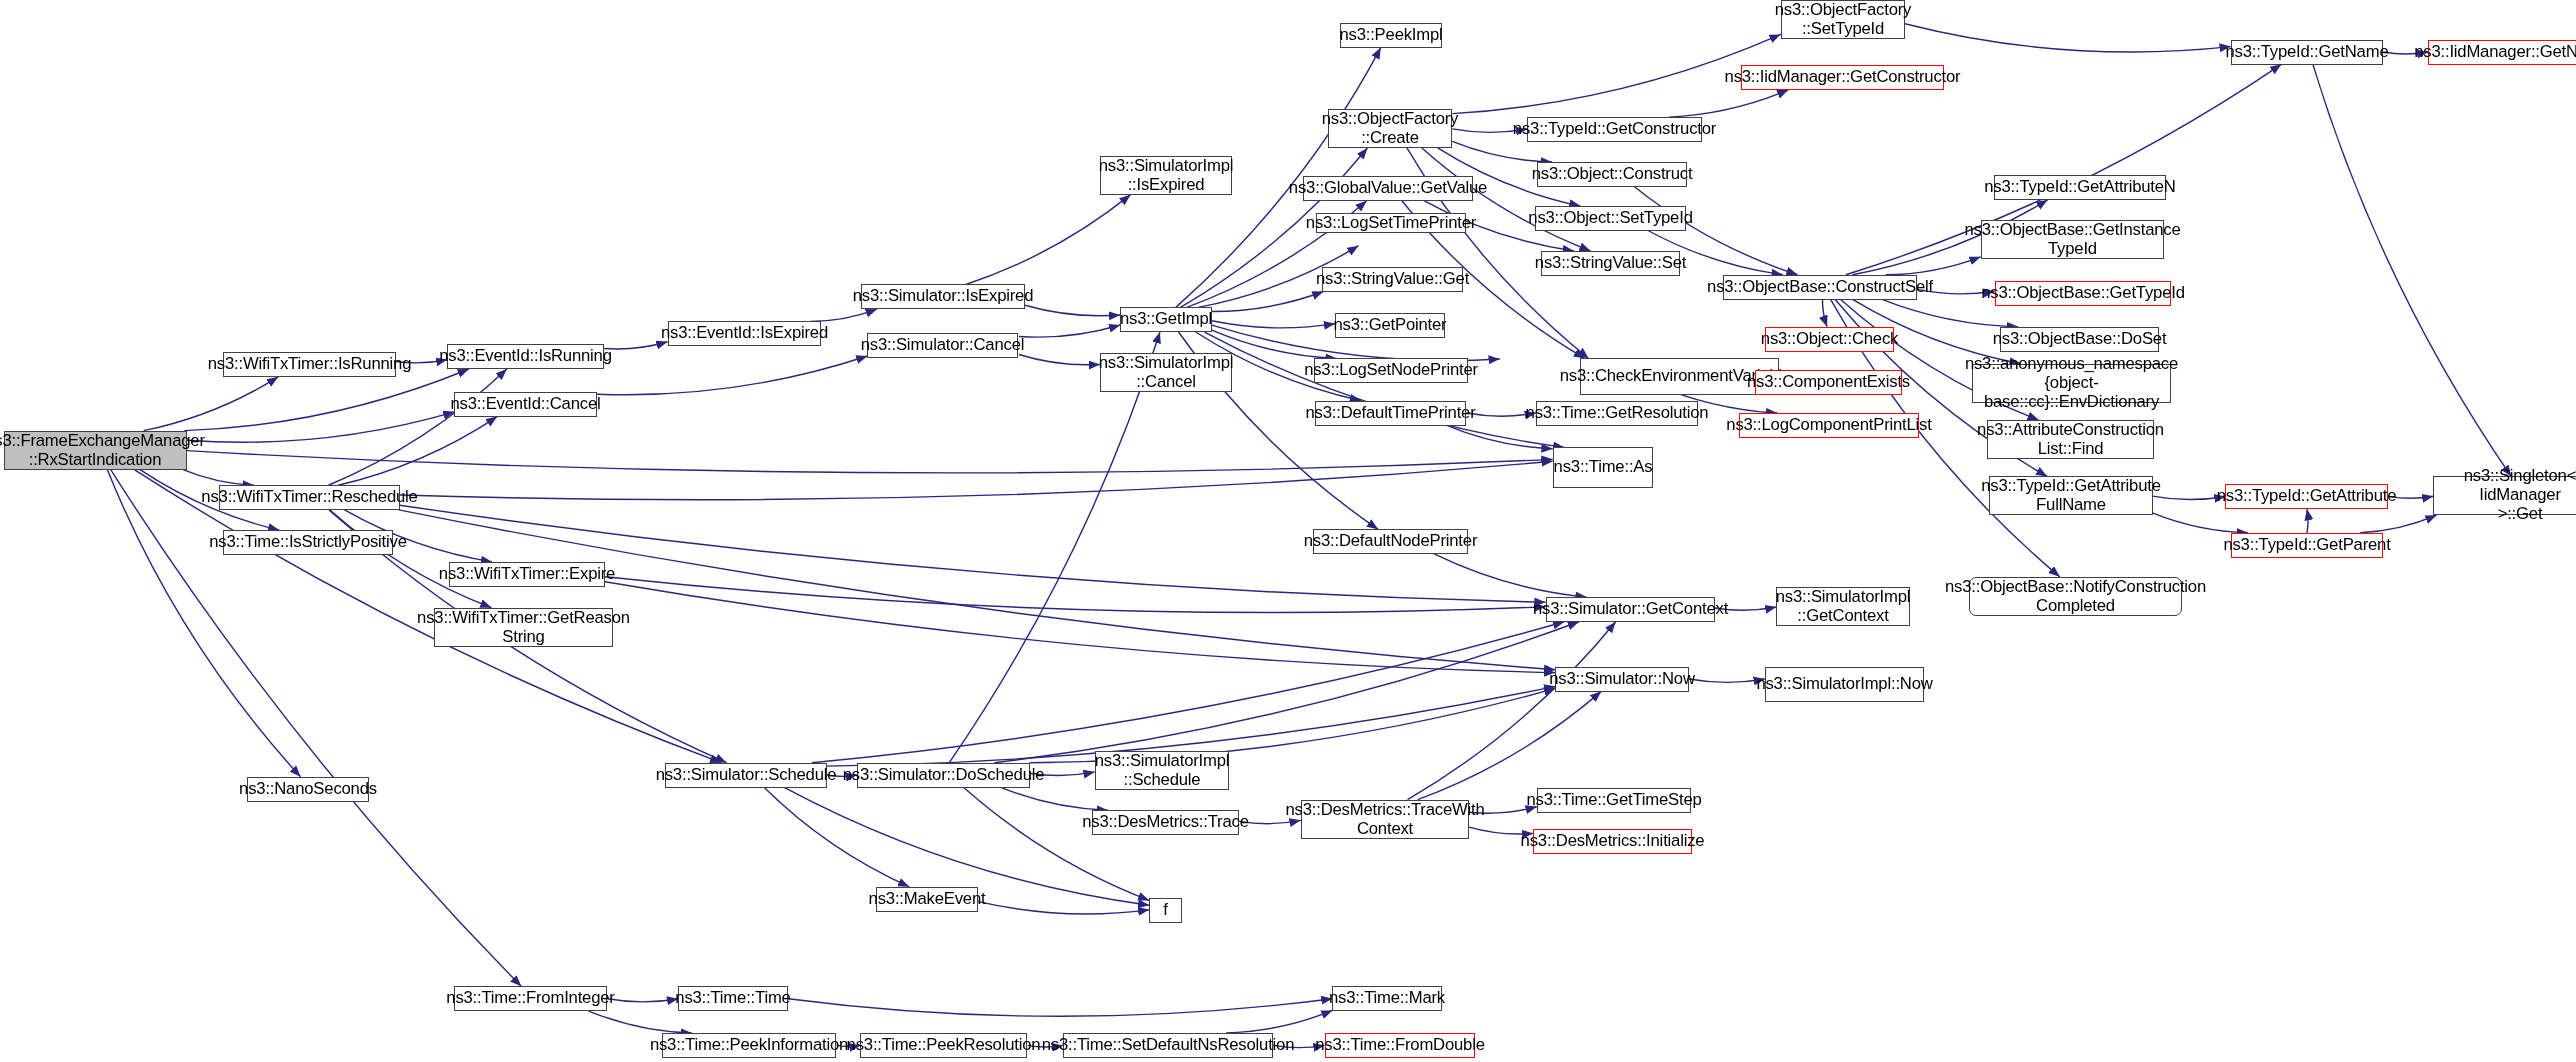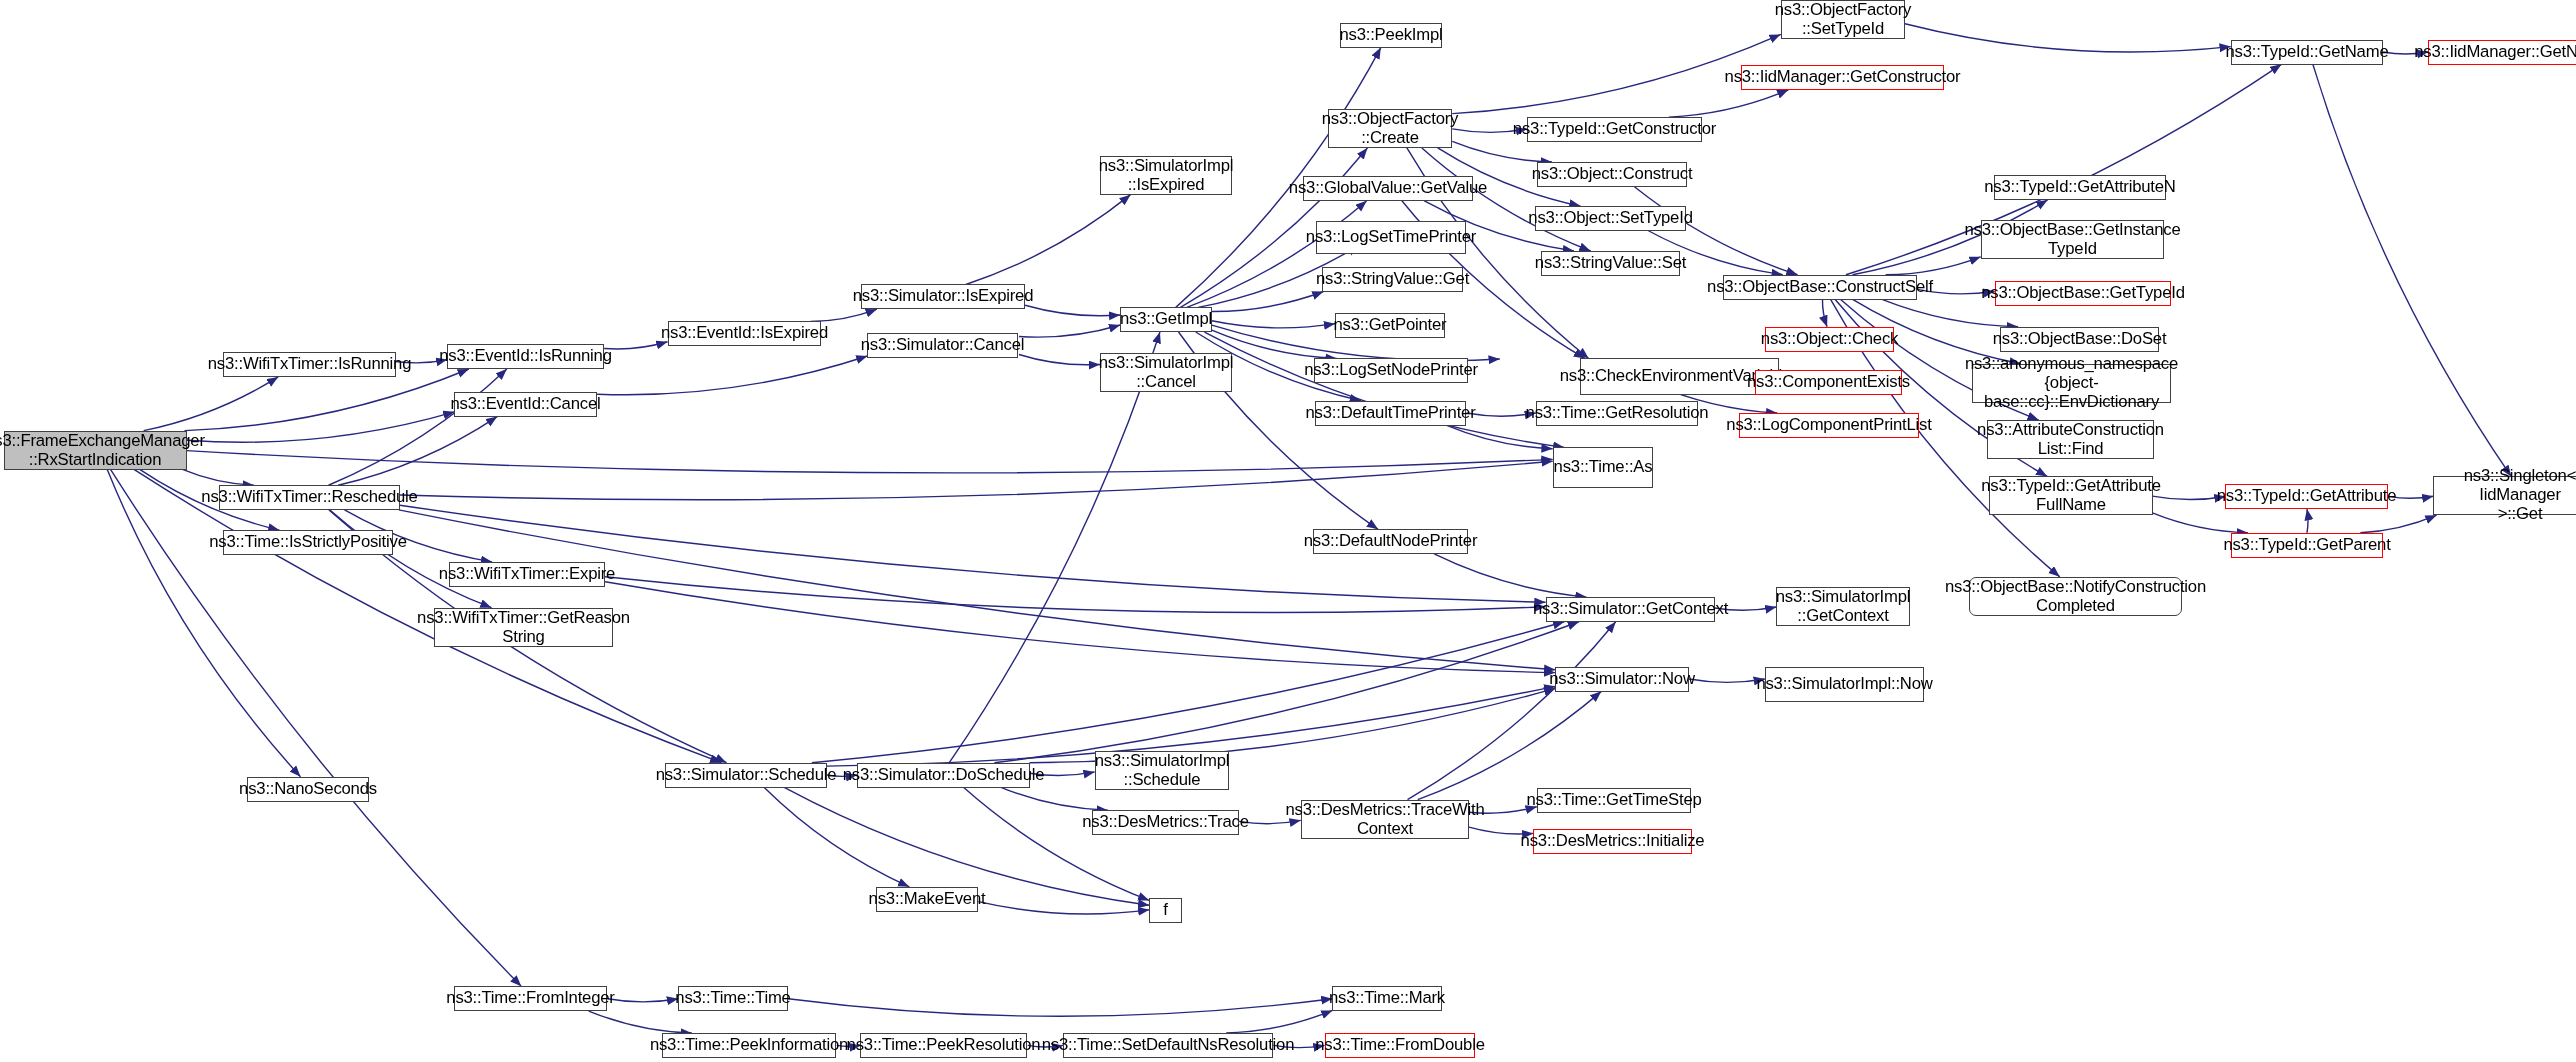--- a/index.html
+++ b/index.html
@@ -164,21 +164,21 @@
       <div class="node red" style="left: 1533px; top: 829px; width: 159px; height: 25px;">ns3::DesMetrics::Initialize</div>
       <div class="node" style="left: 1546px; top: 597px; width: 169px; height: 25px;">ns3::Simulator::GetContext</div>
       <div class="node" style="left: 1776px; top: 587px; width: 134px; height: 39px;">ns3::SimulatorImpl
 ::GetContext</div>
       <div class="node" style="left: 1555px; top: 667px; width: 134px; height: 25px;">ns3::Simulator::Now</div>
       <div class="node" style="left: 1765px; top: 667px; width: 159px; height: 35px; text-align: right;">ns3::SimulatorImpl::Now</div>
       <div class="node" style="left: 1340px; top: 23px; width: 102px; height: 25px;">ns3::PeekImpl</div>
       <div class="node" style="left: 1328px; top: 109px; width: 124px; height: 39px;">ns3::ObjectFactory
 ::Create</div>
       <div class="node" style="left: 1303px; top: 176px; width: 170px; height: 25px;">ns3::GlobalValue::GetValue</div>
-      <div class="node" style="left: 1316px; top: 221px; width: 150px; height: 33px;">ns3::LogSetTimePrinter</div>
+      <div class="node" style="left: 1316px; top: 213px; width: 150px; height: 20px;">ns3::LogSetTimePrinter</div>
       <div class="node" style="left: 1322px; top: 267px; width: 141px; height: 25px;">ns3::StringValue::Get</div>
       <div class="node" style="left: 1335px; top: 313px; width: 110px; height: 25px;">ns3::GetPointer</div>
       <div class="node" style="left: 1314px; top: 358px; width: 154px; height: 25px;">ns3::LogSetNodePrinter</div>
       <div class="node" style="left: 1315px; top: 401px; width: 151px; height: 25px;">ns3::DefaultTimePrinter</div>
       <div class="node" style="left: 1313px; top: 529px; width: 155px; height: 25px;">ns3::DefaultNodePrinter</div>
       <div class="node" style="left: 1527px; top: 117px; width: 175px; height: 25px; text-align: center;">ns3::TypeId::GetConstructor</div>
       <div class="node" style="left: 1537px; top: 162px; width: 150px; height: 25px;">ns3::Object::Construct</div>
       <div class="node" style="left: 1535px; top: 206px; width: 151px; height: 25px;">ns3::Object::SetTypeId</div>
       <div class="node" style="left: 1541px; top: 251px; width: 139px; height: 25px;">ns3::StringValue::Set</div>
       <div class="node" style="left: 1580px; top: 358px; width: 199px; height: 37px;">ns3::CheckEnvironmentVariables</div>

